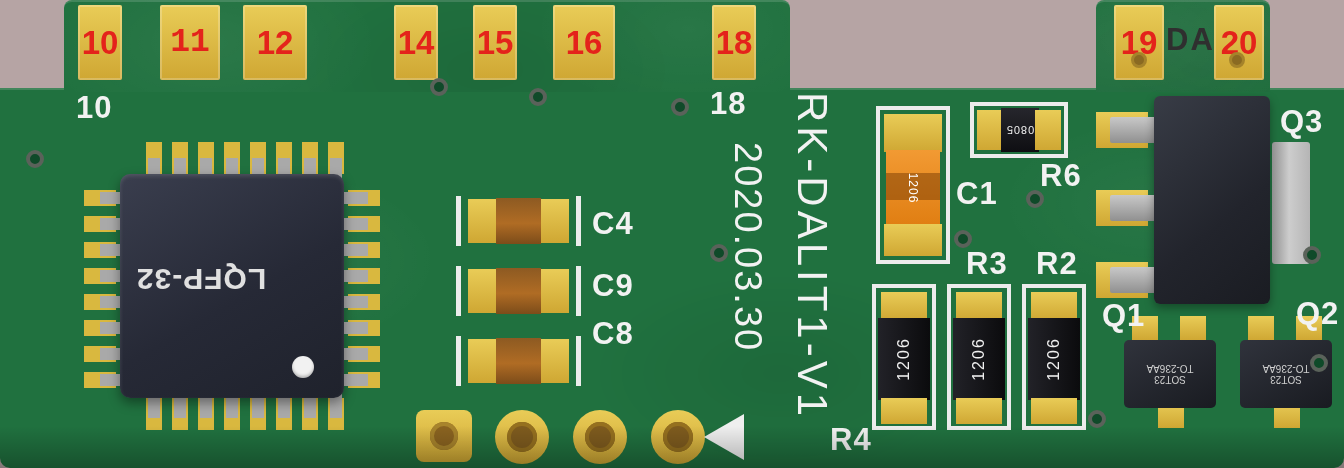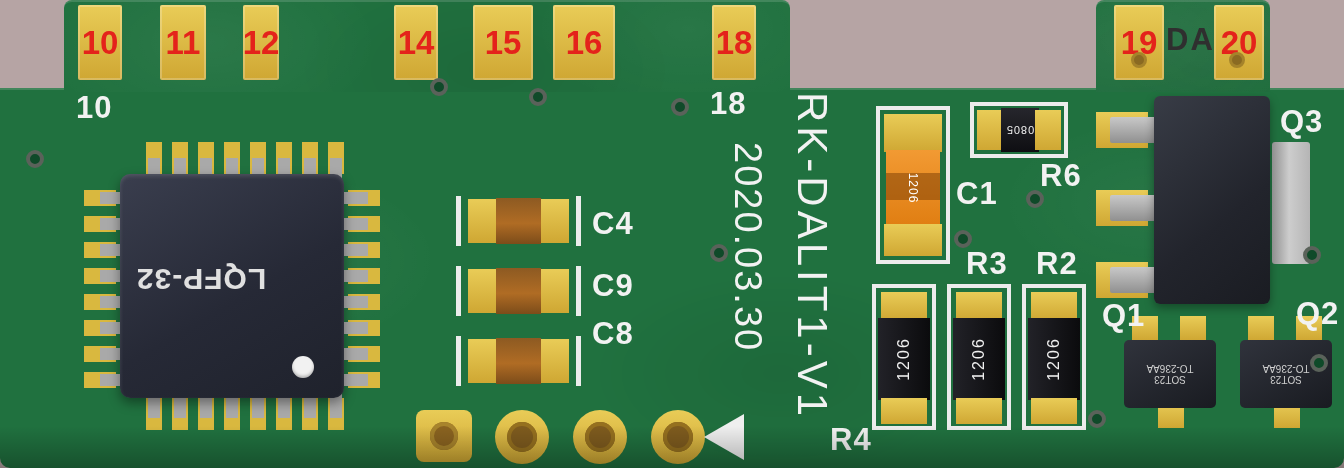--- a/index.html
+++ b/index.html
@@ -86,30 +86,30 @@
 
 <div class="stage">
 
   <div class="abs green board-main"></div>
   <div class="abs green tab tab-left"></div>
   <div class="abs green tab tab-right"></div>
 
   <div class="abs gold edge-pad" style="left:78px;width:44px;">
       <span class="red-num">10</span>
     </div>
-  <div class="abs gold edge-pad" style="left:160px;width:46px;">
+  <div class="abs gold edge-pad" style="left:160px;width:60px;font-family:Liberation Mono, monospace;">
       <span class="red-num">11</span>
     </div>
-  <div class="abs gold edge-pad" style="left:243px;width:36px;">
+  <div class="abs gold edge-pad" style="left:243px;width:64px;">
       <span class="red-num">12</span>
     </div>
   <div class="abs gold edge-pad" style="left:394px;width:44px;">
       <span class="red-num">14</span>
     </div>
-  <div class="abs gold edge-pad" style="left:473px;width:60px;">
+  <div class="abs gold edge-pad" style="left:473px;width:44px;">
       <span class="red-num">15</span>
     </div>
   <div class="abs gold edge-pad" style="left:553px;width:62px;">
       <span class="red-num">16</span>
     </div>
   <div class="abs gold edge-pad" style="left:712px;width:44px;">
       <span class="red-num">18</span>
     </div>
 
   <div class="abs gold edge-pad" style="left:1114px;width:50px;">

